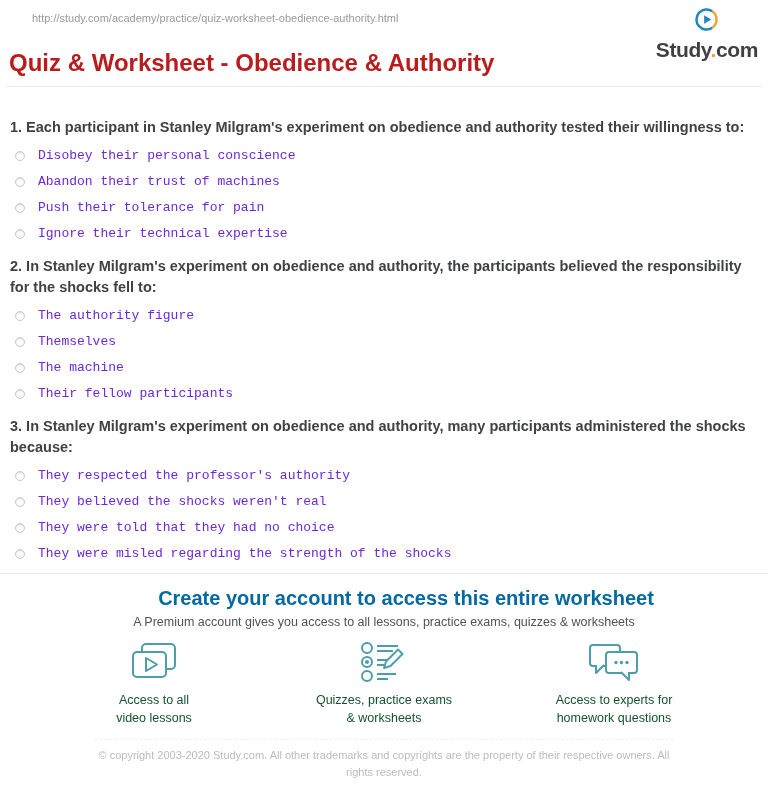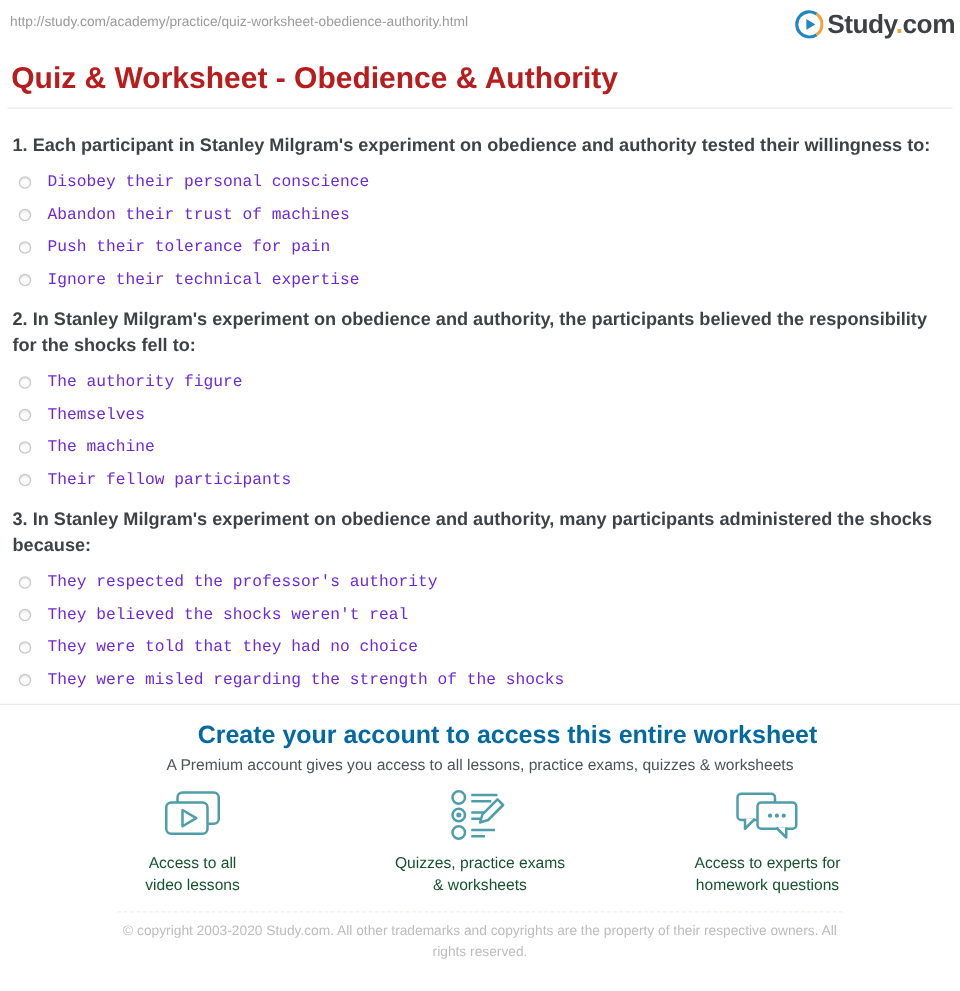--- a/index.html
+++ b/index.html
@@ -2,32 +2,32 @@
 <html><head>
 <meta charset="utf-8">
 <style>
   * { box-sizing: border-box; margin: 0; padding: 0; }
   html, body { background: #fff; }
   body {
     width: 768px; height: 793px; margin: 0 auto; overflow: hidden;
     font-family: "Liberation Sans", sans-serif; position: relative;
   }
   
-  .header { display: flex; justify-content: space-between; align-items: flex-start; padding: 8px 4px 0 8px; height: 36px; }
+  .header { display: flex; justify-content: space-between; align-items: flex-start; padding: 8px 10px 0 8px; height: 36px; margin-left: 24px; }
   .url { font-size: 11px; color: #9a9a9a; padding-top: 4px; }
-  .logo { display: flex; gap: 3px; cursor: pointer; }
+  .logo { display: flex; align-items: center; gap: 3px; cursor: pointer; flex-direction: column; }
   .logo-text { font-size: 21px; font-weight: bold; color: #3d4145; letter-spacing: -0.4px; line-height: 24px; }
   .logo-dot { color: #f2a33a; }
   
   .page-title { margin: 12px 9px 0; font-size: 24px; font-weight: bold; color: #b91c1c; line-height: 29px; }
   .divider { border: none; border-top: 1px solid #ececec; margin: 9px 6px 0; }
   
   .questions { padding: 0 10px; }
   .question { margin-top: 16px; }
-  .question:first-child { margin-top: 20px; }
+  .question:first-child { margin-top: 30px; }
   .q-text { font-size: 14.5px; font-weight: bold; color: #3f4245; line-height: 21px; max-width: 745px; }
   .options { margin-top: 11px; }
   .option { display: flex; align-items: center; margin: 0 0 13px 5px; height: 13px; cursor: pointer; }
   .radio {
     width: 10px; height: 10px; flex: none; margin-right: 13px;
     border: 1px solid #c9c9c9; border-radius: 50%; background: #fbfbfb;
     box-shadow: inset 0 1px 1px rgba(0,0,0,0.12);
   }
   .option-label { font-size: 13px; color: #6d28d9; line-height: 13px; font-family: Liberation Mono, monospace; }
   

